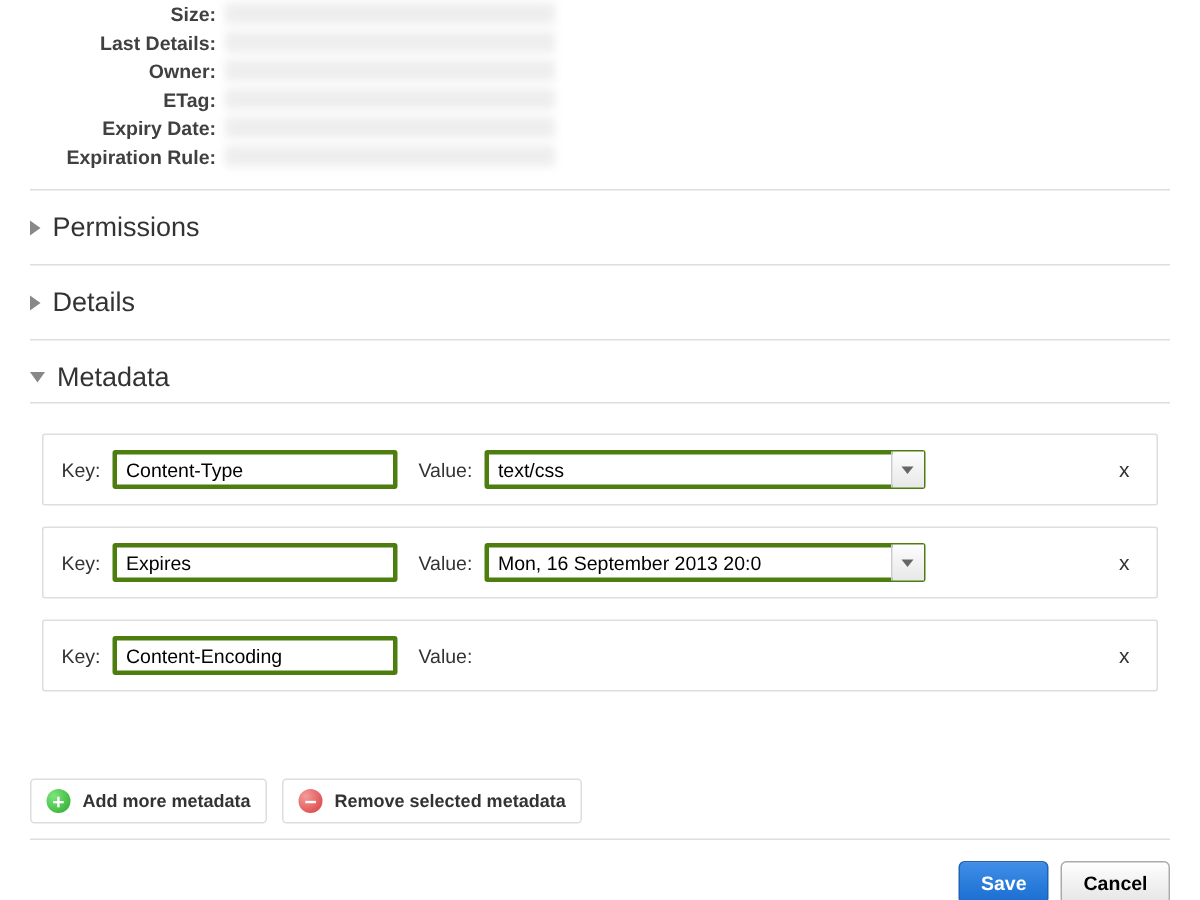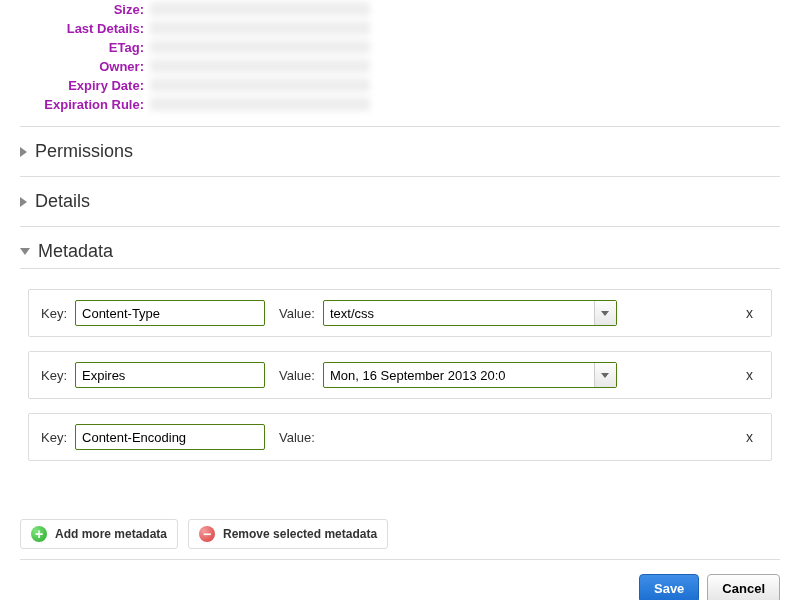--- a/index.html
+++ b/index.html
@@ -1,34 +1,34 @@
 <!DOCTYPE html>
 <html><head>
 <meta charset="utf-8">
 <style>
 * { box-sizing: border-box; margin: 0; padding: 0; }
 body { font-family: "Lucida Grande", Arial, sans-serif; font-size: 13px; color: #333; background: #fff; width: 800px; }
 .container { padding: 0 20px 20px 20px; }
 .props { padding: 0 0 12px 0; }
 .prop-row { display: flex; padding: 2px 0; }
-.prop-label { width: 130px; text-align: right; font-weight: bold; padding-right: 6px; color: #a21caf; }
+.prop-label { width: 130px; text-align: right; font-weight: bold; padding-right: 6px; color: #404040; }
 .prop-value { flex: 1; color: transparent; background: #eee; filter: blur(3px); height: 14px; border-radius: 2px; max-width: 220px; }
 .section { border-top: 1px solid #ddd; padding: 8px 0; }
 .section-header { display: flex; align-items: center; font-size: 18px; color: #333; padding: 6px 0; cursor: pointer; }
 .caret { display: inline-block; width: 0; height: 0; margin-right: 8px; }
 .caret-right { border-top: 5px solid transparent; border-bottom: 5px solid transparent; border-left: 7px solid #888; }
 .caret-down { border-left: 5px solid transparent; border-right: 5px solid transparent; border-top: 7px solid #888; }
 .metadata-body { padding: 20px 8px 4px 8px; }
 .meta-row { display: flex; align-items: center; border: 1px solid #ddd; padding: 10px 12px; margin-bottom: 14px; border-radius: 2px; }
 .meta-row label { margin-right: 8px; text-align: right; }
 .meta-row .kinput { width: 190px; margin-right: 14px; }
 .meta-row .vlabel { margin-right: 8px; }
 .meta-row .vinput-wrap { position: relative; width: 294px; display: inline-block; }
 .meta-row .vinput { width: 100%; padding-right: 22px; }
-input[type=text] { border: 1px solid #4d7c0f; padding: 4px 6px; font-size: 13px; border-radius: 2px; height: 26px; }
+input[type=text] { border: 3px solid #4d7c0f; padding: 4px 6px; font-size: 13px; border-radius: 2px; height: 26px; }
 .combo-btn { position: absolute; right: 1px; top: 1px; width: 22px; height: 24px; background: linear-gradient(#fdfdfd,#e8e8e8); border-left: 1px solid #ccc; display: flex; align-items: center; justify-content: center; cursor: pointer; }
 .combo-btn::after { content:""; width:0; height:0; border-left:4px solid transparent; border-right:4px solid transparent; border-top:5px solid #666; }
 .row-remove { margin-left: auto; font-family: Arial; font-size: 14px; color: #333; cursor: pointer; padding: 0 6px; }
 .meta-actions { padding: 40px 0 10px 0; display: flex; gap: 10px; }
 .action-btn { display: inline-flex; align-items: center; border: 1px solid #ddd; background: #fff; padding: 6px 10px; border-radius: 3px; font-weight: bold; cursor: pointer; font-size: 12px; }
 .action-btn .ic { width: 16px; height: 16px; border-radius: 50%; margin-right: 8px; display: flex; align-items: center; justify-content: center; color: #fff; font-weight: bold; font-size: 14px; line-height: 1; }
 .ic-add { background: radial-gradient(circle at 30% 30%, #7de57d, #2aa82a); }
 .ic-remove { background: radial-gradient(circle at 30% 30%, #f59b9b, #d83a3a); }
 .footer-bar { border-top: 1px solid #ddd; padding: 14px 0 14px 0; display: flex; justify-content: flex-end; gap: 8px; }
 .btn { padding: 6px 14px; border-radius: 4px; font-weight: bold; font-size: 13px; cursor: pointer; border: 1px solid #aaa; background: linear-gradient(#fefefe,#e5e5e5); }
@@ -42,25 +42,25 @@
   <div class="props">
     <div class="prop-row">
         <div class="prop-label">Size:</div>
         <div class="prop-value"></div>
       </div>
     <div class="prop-row">
         <div class="prop-label">Last Details:</div>
         <div class="prop-value"></div>
       </div>
     <div class="prop-row">
-        <div class="prop-label">ETag:</div>
+        <div class="prop-label">Owner:</div>
         <div class="prop-value"></div>
       </div>
     <div class="prop-row">
-        <div class="prop-label">Owner:</div>
+        <div class="prop-label">ETag:</div>
         <div class="prop-value"></div>
       </div>
     <div class="prop-row">
         <div class="prop-label">Expiry Date:</div>
         <div class="prop-value"></div>
       </div>
     <div class="prop-row">
         <div class="prop-label">Expiration Rule:</div>
         <div class="prop-value"></div>
       </div>

